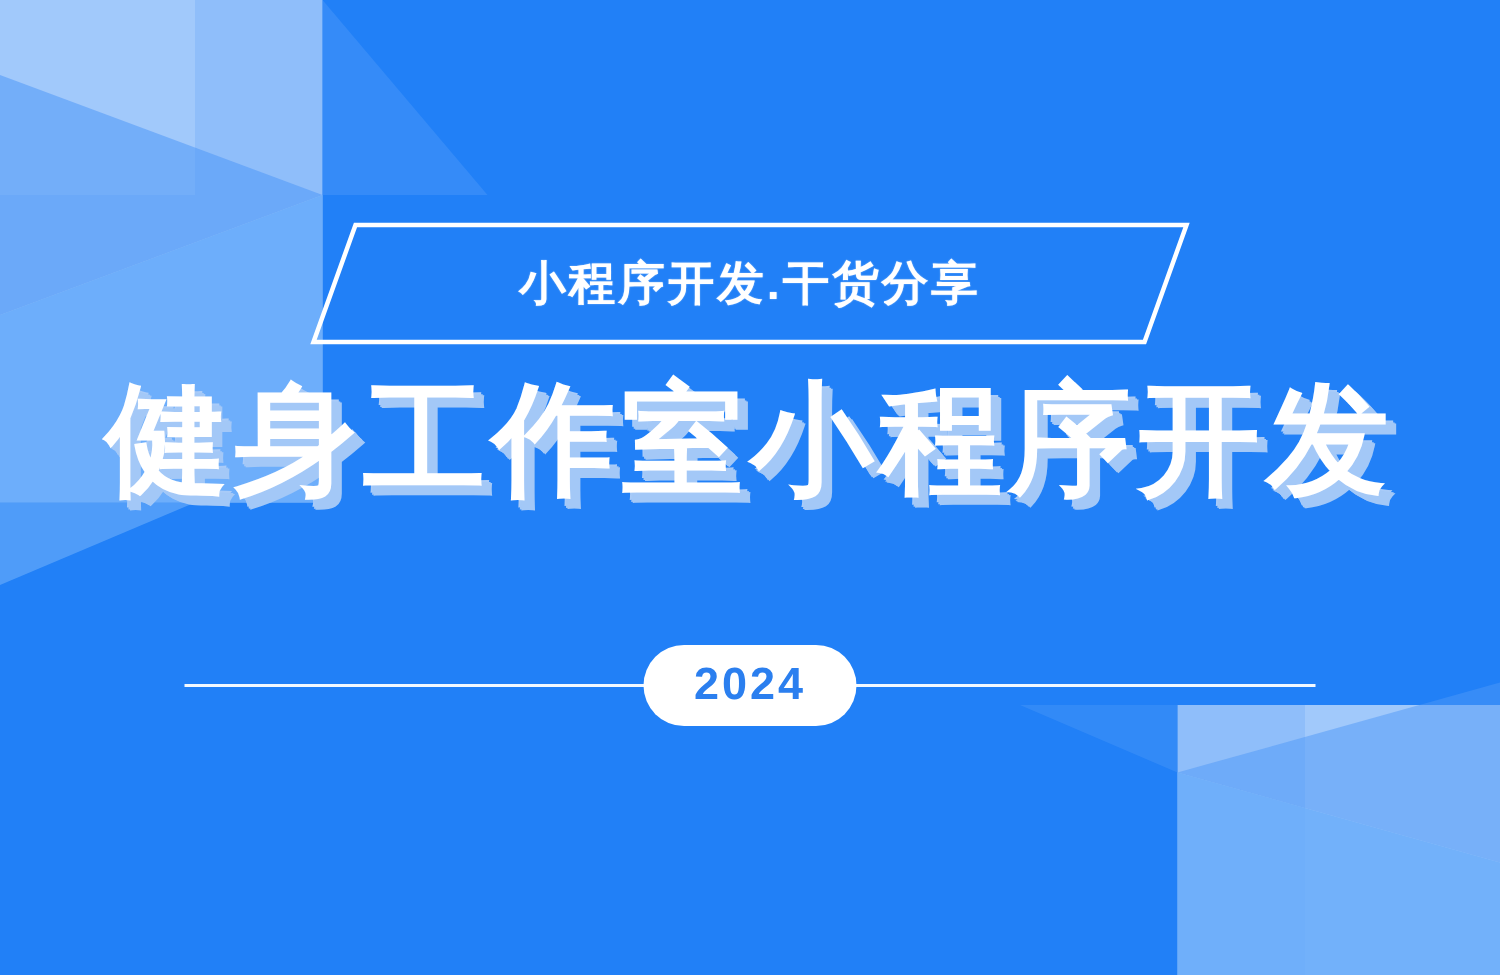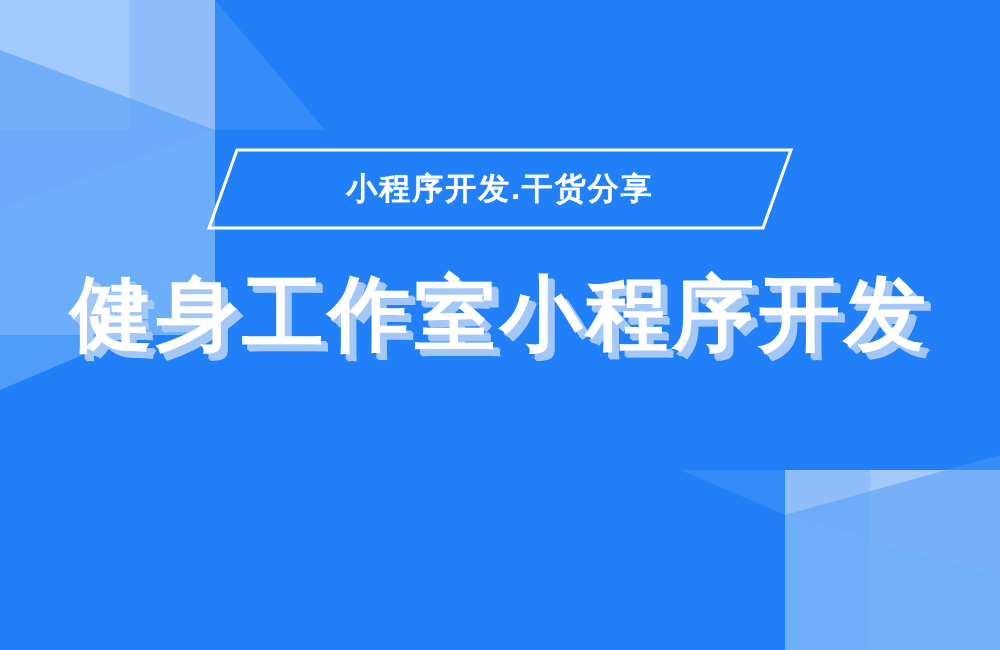--- a/index.html
+++ b/index.html
@@ -55,21 +55,21 @@
     font-weight: bold;
     letter-spacing: 2px;
     white-space: nowrap;
     text-shadow: 0 0 1px rgba(255,255,255,0.6);
   }
 
   
   .title {
     position: absolute;
     left: 0;
-    top: 262px;
+    top: 242px;
     width: 1000px;
     text-align: center;
     font-size: 82px;
     font-weight: bold;
     line-height: 104px;
     color: #ffffff;
     letter-spacing: 4px;
     white-space: nowrap;
     text-shadow:
       7px 7px 0 #a3c8f7,
@@ -142,14 +142,19 @@
 
   <div class="banner">
     <svg width="590" height="86" viewBox="0 0 590 86">
       <polygon points="32,4 586,4 558,82 4,82" fill="none" stroke="#FFFFFF" stroke-width="3"></polygon>
     </svg>
     <div class="banner-text">小程序开发.干货分享</div>
   </div>
 
   <div class="title">健身工作室小程序开发</div>
 
+  <div class="year-row">
+    <div class="rule rule-left"></div>
+    <div class="year-pill">2024</div>
+    <div class="rule rule-right"></div>
+  </div>
 
 </div>
 
 </body></html>

